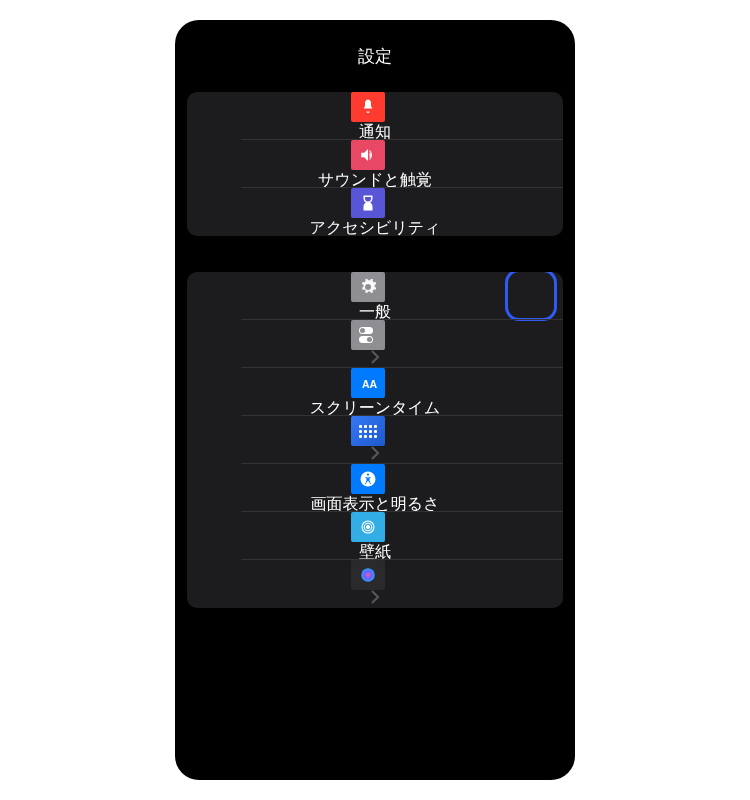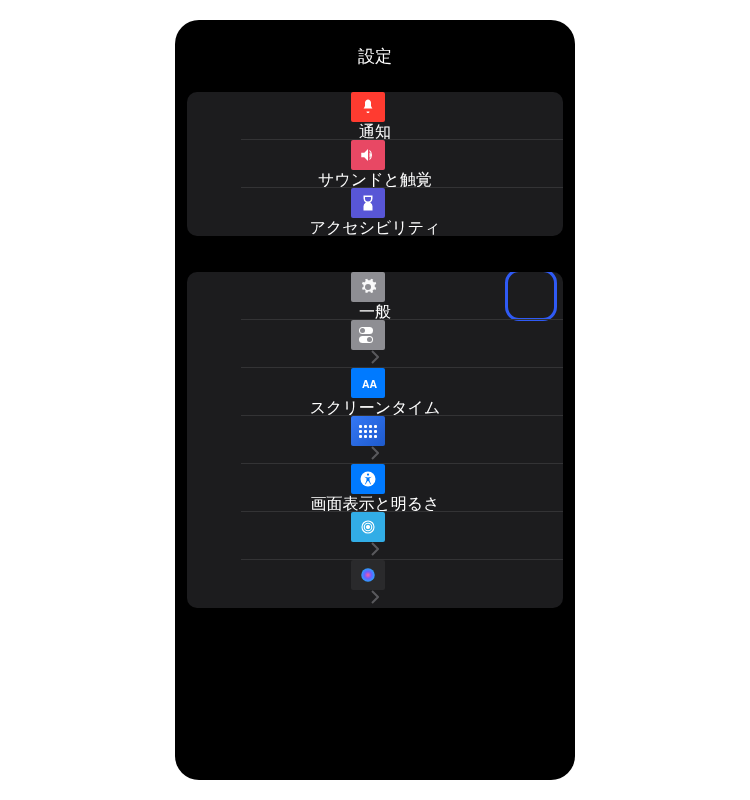--- a/index.html
+++ b/index.html
@@ -313,20 +313,21 @@
       </div>
 
       <div class="row">
         <div class="icon-box bg-cyan">
           <svg viewBox="0 0 24 24" fill="none" stroke="white" stroke-width="1.5">
               <circle cx="12" cy="12" r="8"></circle>
               <circle cx="12" cy="12" r="5"></circle>
               <circle cx="12" cy="12" r="2" fill="white"></circle>
             </svg>
         </div>
+        <span class="row-label">壁紙</span>
         <span class="chevron">
           <svg viewBox="0 0 8 14" fill="none" stroke="currentColor" stroke-width="2">
               <path d="M1 1l6 6-6 6"></path>
             </svg>
         </span>
       </div>
 
       <div class="row">
         <div class="icon-box bg-dark">
           <svg viewBox="0 0 24 24">

